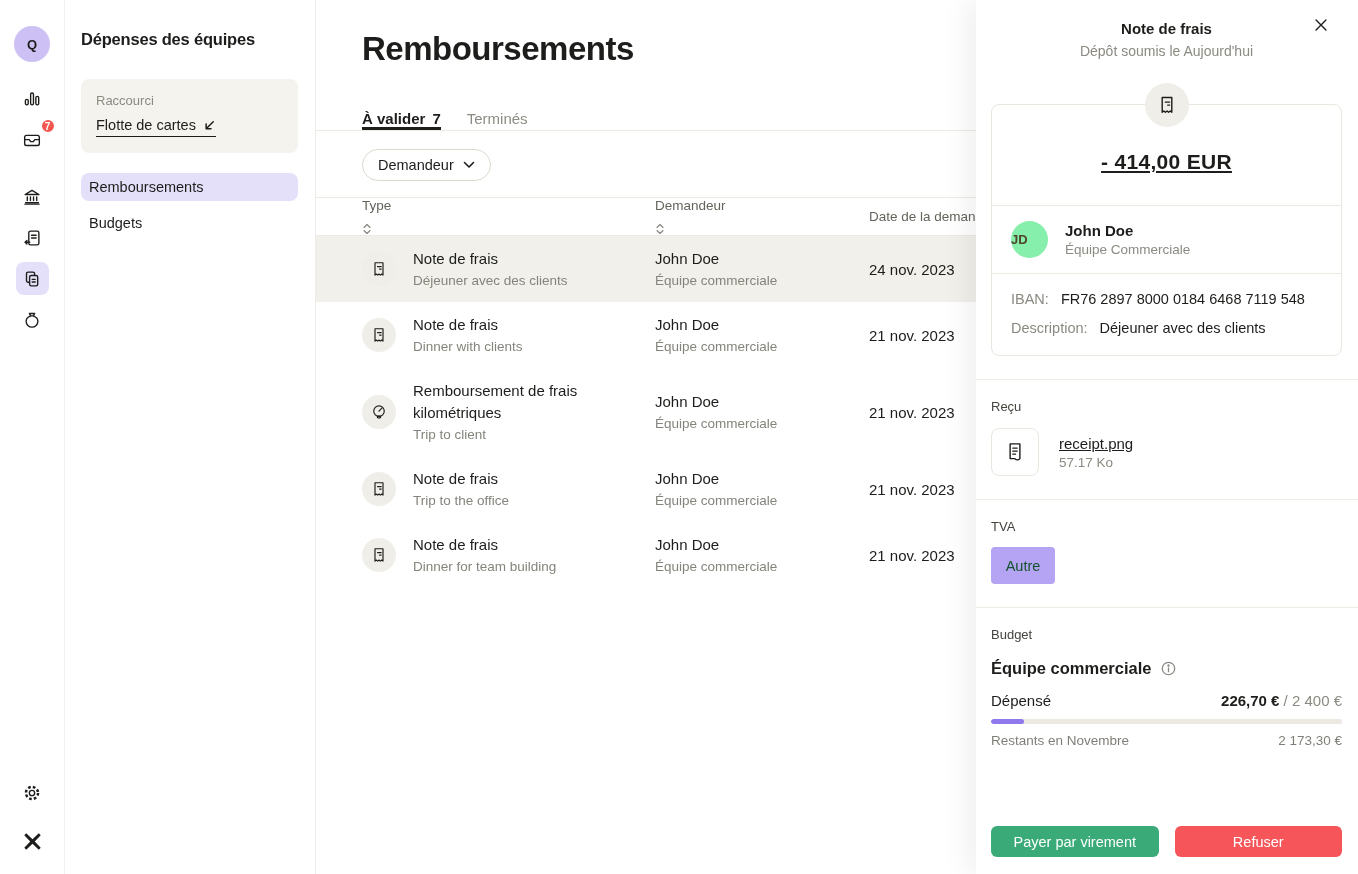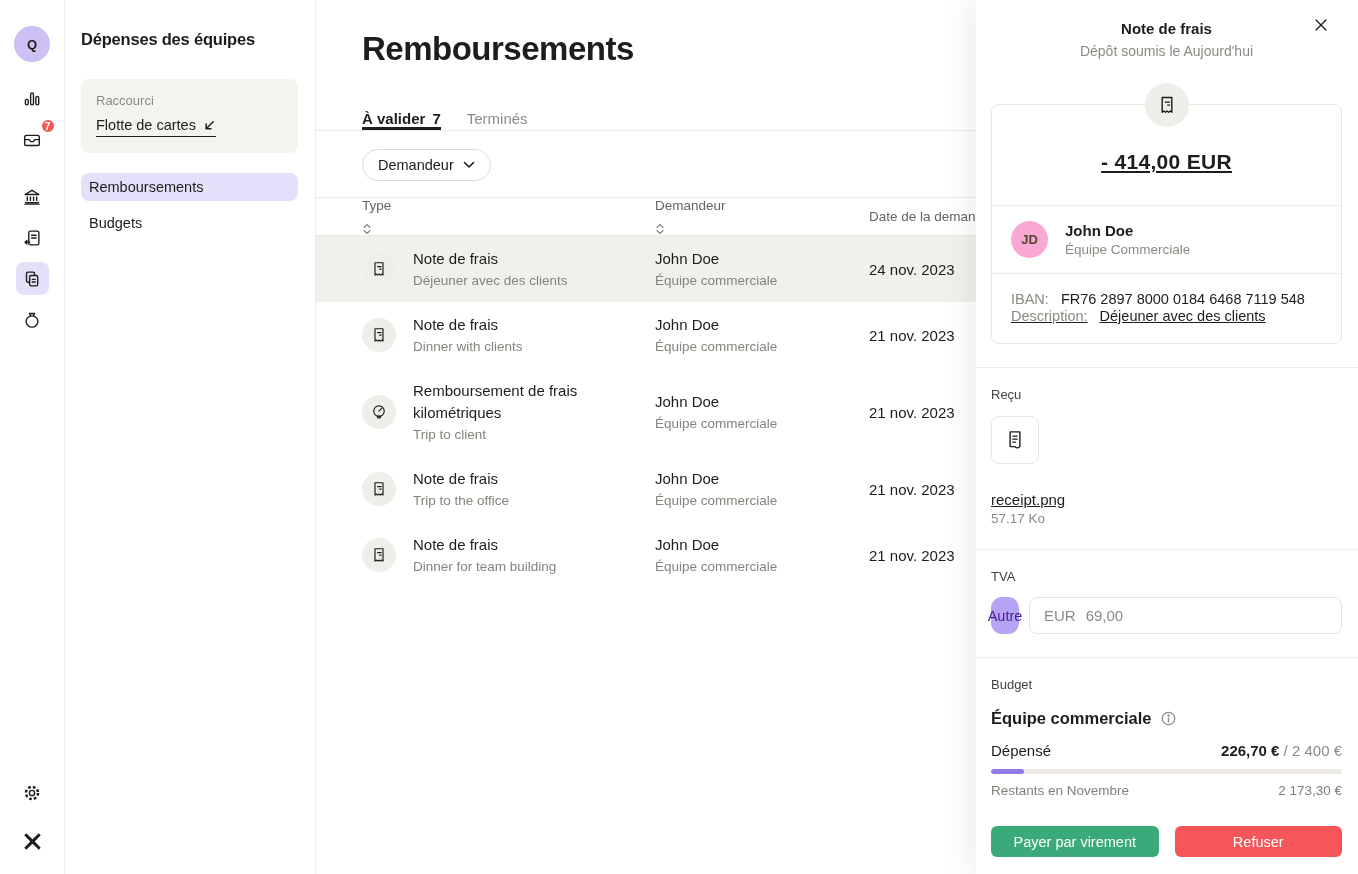--- a/index.html
+++ b/index.html
@@ -85,40 +85,40 @@
   .close-btn { position:absolute; right:6px; top:10px; width:30px; height:30px;
     display:flex; align-items:center; justify-content:center; cursor:pointer; }
 
   .amount-card { margin-top:45px; border:1px solid #e9e7df; border-radius:8px; position:relative; }
   .card-badge { position:absolute; top:-22px; left:50%; transform:translateX(-50%);
     width:44px; height:44px; border-radius:50%; background:#efeee8;
     display:flex; align-items:center; justify-content:center; }
   .amount { padding:45px 0 31px; text-align:center; font-size:21px; font-weight:600; letter-spacing:.3px;text-decoration:underline; }
   .card-sec { border-top:1px solid #eceae2; }
   .person { display:flex; align-items:center; gap:17px; padding:15px 19px; }
-  .avatar-jd { width:37px; height:37px; border-radius:50%; background:#f9a8d4;
-    display:flex; align-items:center; justify-content:center; font-size:13px;
+  .avatar-jd { width:37px; height:37px; border-radius:50%; background:#86efac;
+    display:flex; align-items:center; justify-content:flex-start; font-size:13px;
     font-weight:700; color:#50462a; flex-shrink:0; }
   .p-name { font-size:15px; font-weight:600; }
   .p-team { font-size:13.5px; color:#8b8a82; margin-top:3px; }
   .details { padding:17px 19px 19px; }
   .detail-row { display:flex; gap:12px; font-size:14.5px; align-items:baseline; }
-  .detail-row + .detail-row { margin-top:1px;text-decoration:underline; }
+  .detail-row + .detail-row { margin-top:13px; }
   .dt-label { color:#8b8a82; flex-shrink:0; }
 
   .bleed-divider { border-top:1px solid #edebe3; margin:23px -16px 0 -15px; }
   .section-label { margin-top:19px; font-size:13px; font-weight:500; color:#45443e; }
-  .file-row { margin-top:14px; display:flex; align-items:flex-start; gap:27px;flex-direction:column; }
+  .file-row { margin-top:14px; display:flex; align-items:center; gap:20px; }
   .file-tile { width:48px; height:48px; border:1px solid #e9e7df; border-radius:8px;
     display:flex; align-items:center; justify-content:center; }
   .file-link { font-size:15px; font-weight:500; text-decoration:underline; color:#1d1d1b; cursor:pointer; }
   .file-size { font-size:13.5px; color:#8b8a82; margin-top:3px; }
 
   .tva-row { margin-top:13px; display:flex; gap:10px; }
-  .tva-chip { width:28px; height:37px; border-radius:11px; background:#b5a3f3; color:#4c1d95;
+  .tva-chip { width:64px; height:37px; border-radius:4px; background:#b5a3f3; color:#14532d;
     font-size:14.5px; display:flex; align-items:center; justify-content:center; cursor:pointer; }
   .tva-input { flex:1; height:37px; border:1px solid #e5e3db; border-radius:8px;
     display:flex; align-items:center; padding:0 14px; gap:10px; font-size:15px;
     color:#8b8a82; background:#fff; cursor:text; }
 
   .budget-team { margin-top:17px; display:flex; align-items:center; gap:10px;
     font-size:16.5px; font-weight:600; }
   .spent-row { margin-top:14px; display:flex; justify-content:space-between;
     align-items:baseline; font-size:15px; }
   .spent-right .val { font-weight:700; }
@@ -418,24 +418,20 @@
     <div>
       <div class="file-link">receipt.png</div>
       <div class="file-size">57.17 Ko</div>
     </div>
   </div>
 
   <div class="bleed-divider"></div>
   <div class="section-label">TVA</div>
   <div class="tva-row">
     <div class="tva-chip">Autre</div>
-    <div class="tva-input">
-      <span>EUR</span>
-      <span>69,00</span>
-    </div>
   </div>
 
   <div class="bleed-divider"></div>
   <div class="section-label">Budget</div>
   <div class="budget-team">
     <span>Équipe commerciale</span>
     <svg width="15" height="15" viewBox="0 0 14 14" fill="none" stroke="#8b8a82" stroke-width="1.2" stroke-linecap="round">
       <circle cx="7" cy="7" r="5.8"></circle>
       <path d="M7 6.4 V10"></path>
         <circle cx="7" cy="4.2" r="0.5" fill="#8b8a82"></circle>

